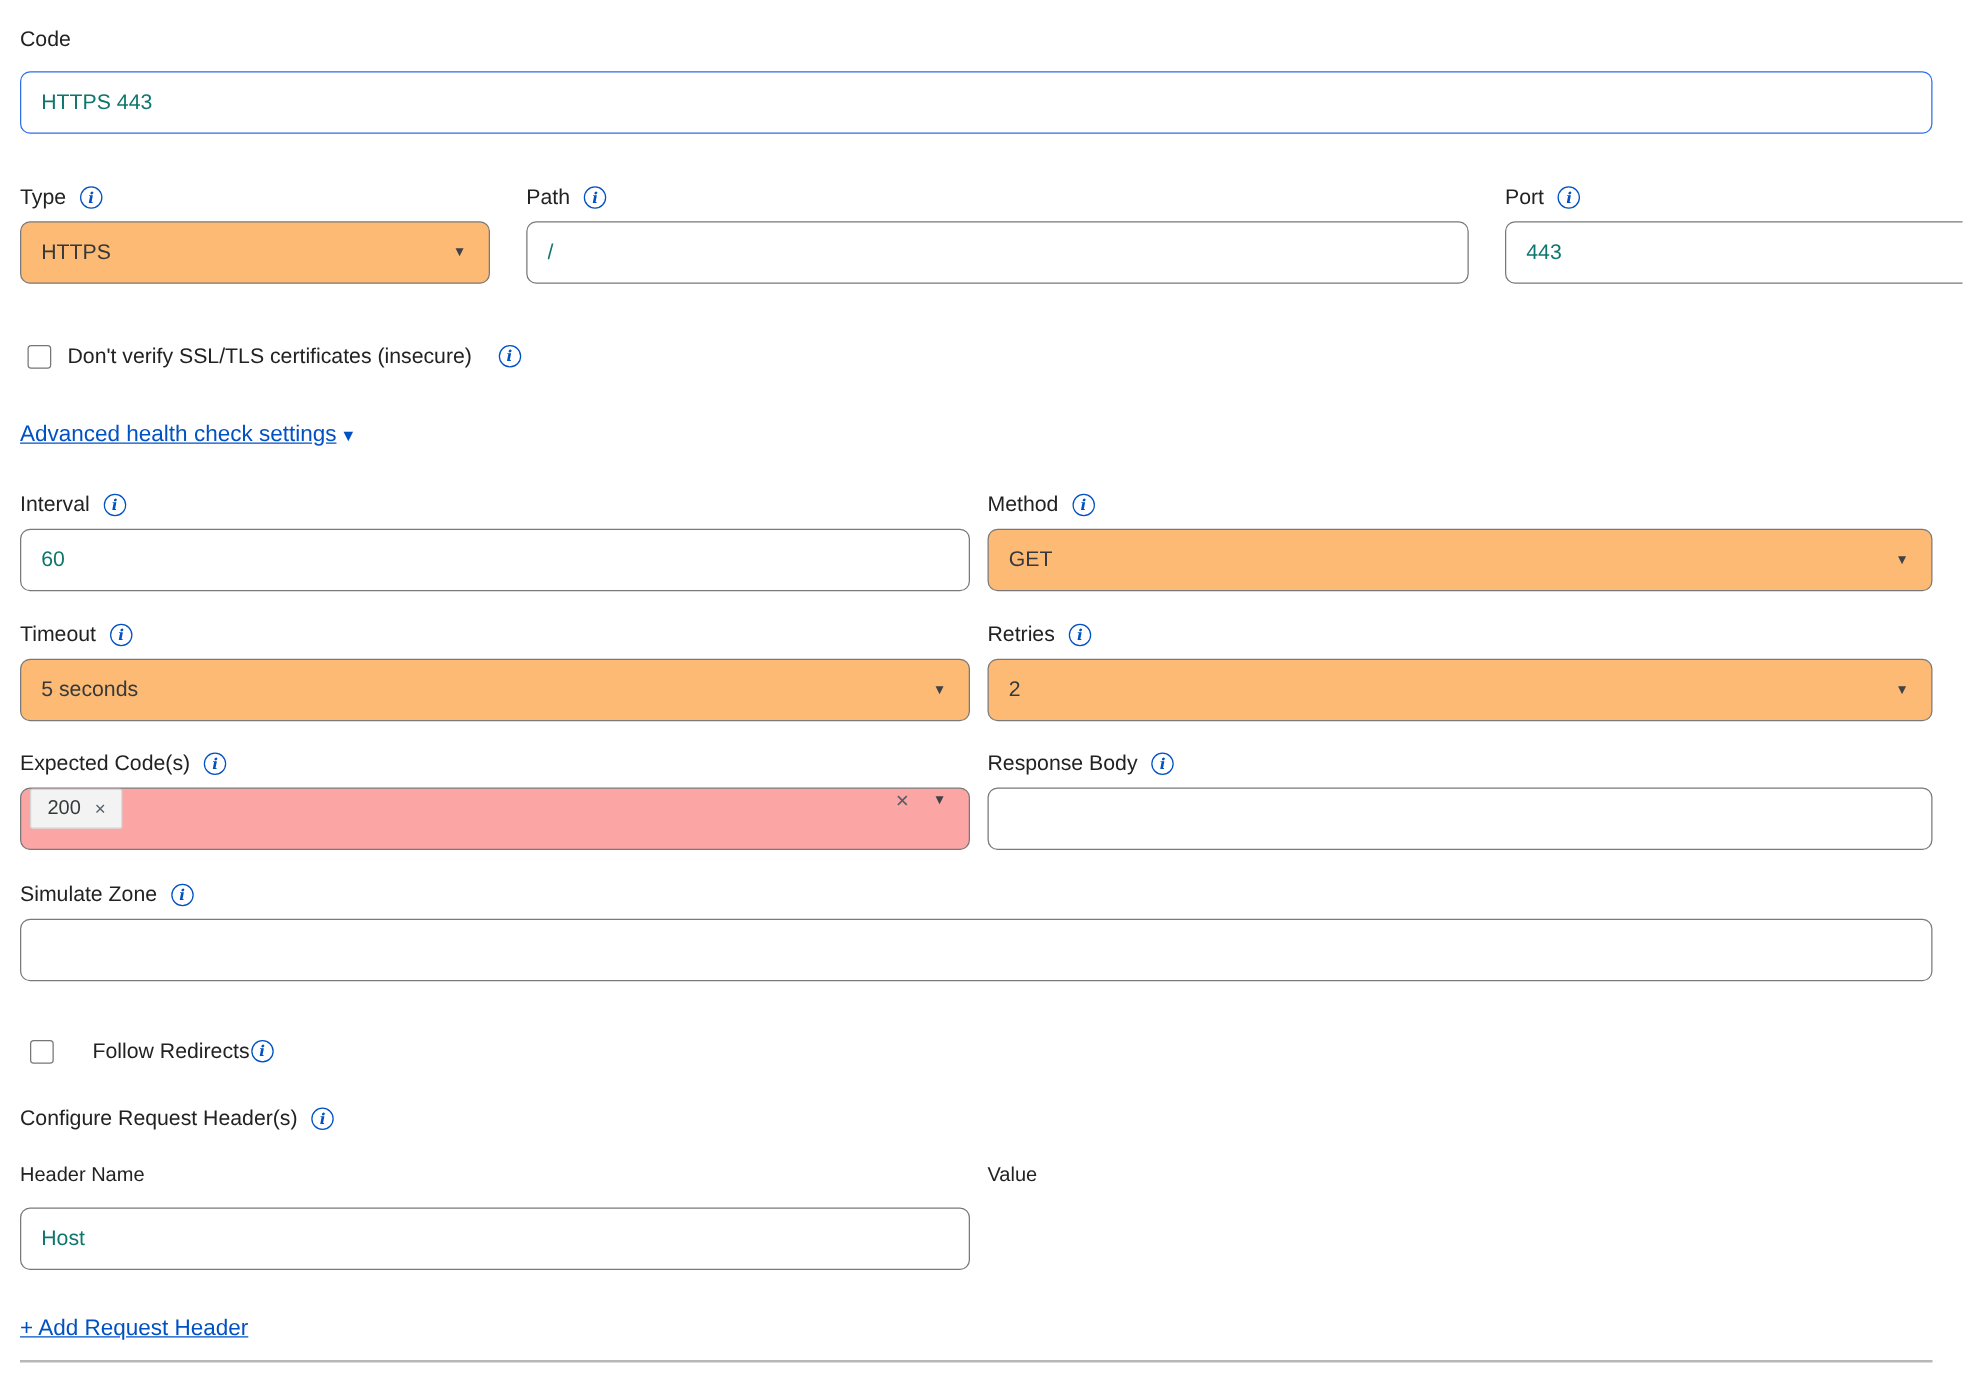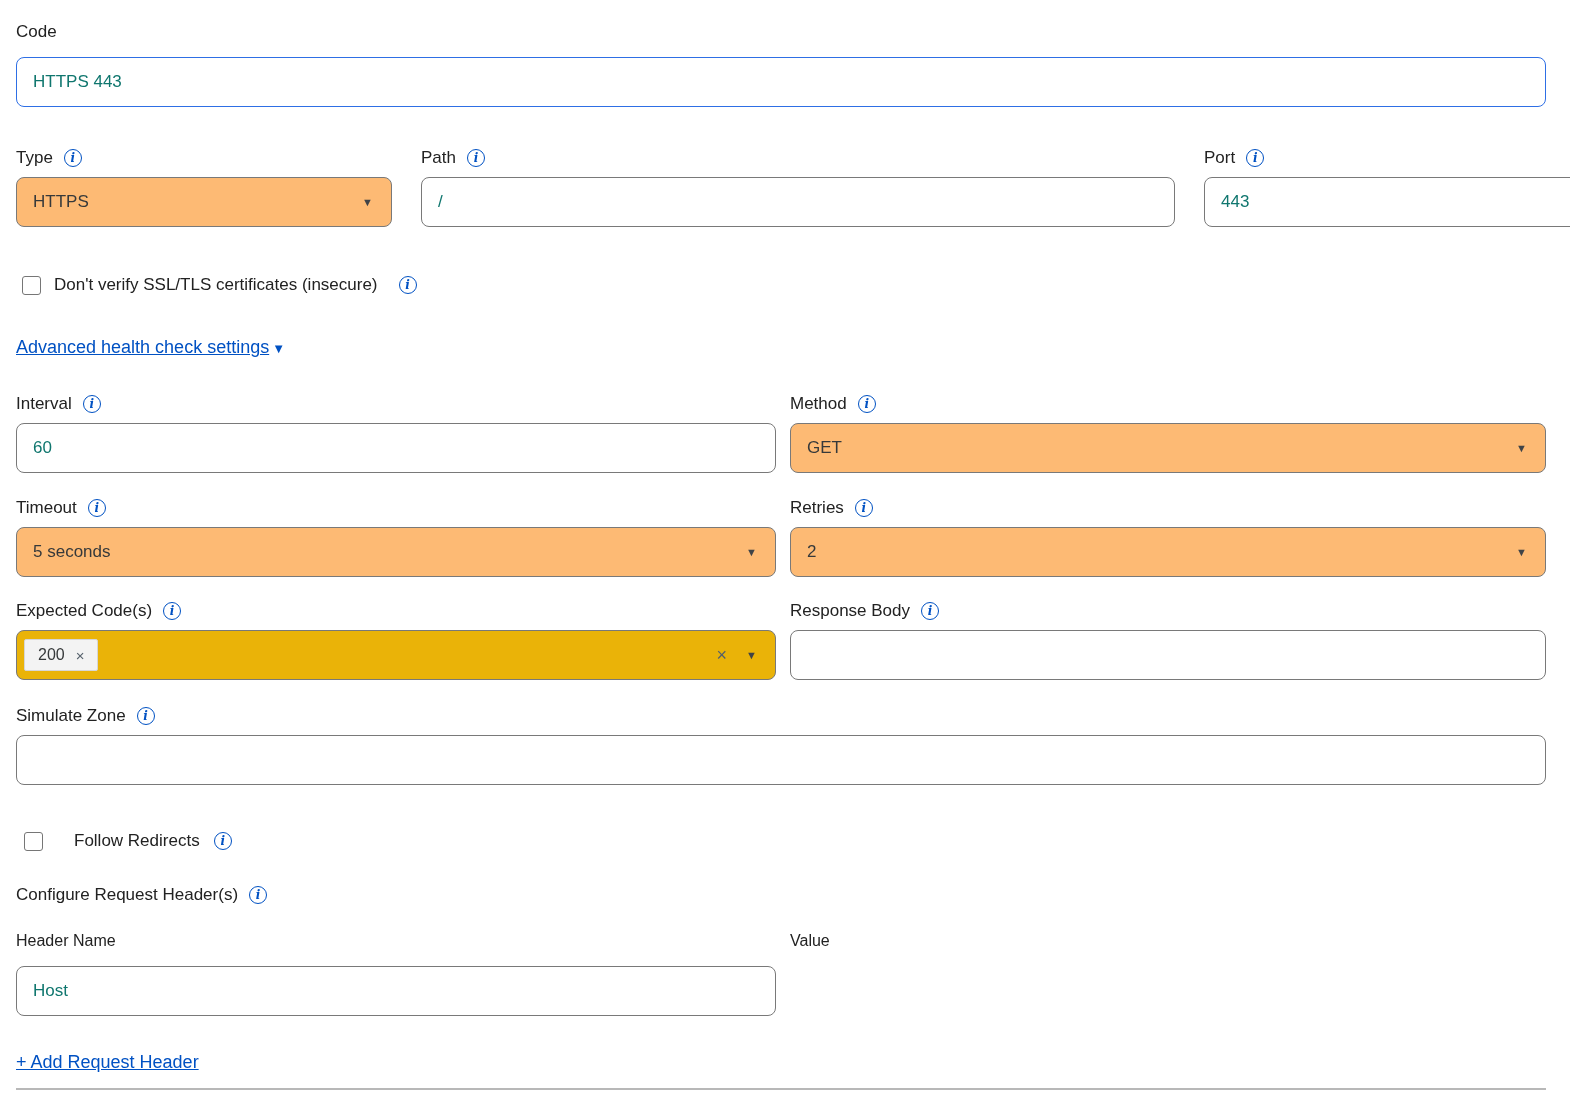--- a/index.html
+++ b/index.html
@@ -75,40 +75,40 @@
   .advanced-caret { color: #0051c3; font-size: 13px; margin-left: 3px; text-decoration: none; display: inline-block; }
 
   .mt-32 { margin-top: 32px; }
   .mt-21 { margin-top: 21px; }
   .mt-20 { margin-top: 20px; }
   .mt-22 { margin-top: 22px; }
 
   .multiselect {
     width: 100%; height: 50px;
     border: 1.4px solid #797979; border-radius: 8px;
-    background: #eab308;
-    display: flex; align-items: center;
+    background: #fca5a5;
+    display: flex; align-items: flex-start;
     padding: 0 18px 0 7px;
   }
   .tag {
     display: inline-flex; align-items: center; gap: 11px;
     background: #f3f3f3; border: 1px solid #d6d6d6; border-radius: 2px;
     padding: 6px 13px; font-size: 16px; color: #36393a;
   }
   .tag-remove { color: #55606b; font-size: 15px; cursor: pointer; line-height: 1; }
   .ms-controls { margin-left: auto; display: flex; align-items: center; gap: 19px; }
   .ms-clear { color: #55606b; font-size: 18px; cursor: pointer; line-height: 1; }
 
   .follow-row {
     display: flex; align-items: center; gap: 31px;
     margin-top: 46px; padding-left: 8px;
     font-size: 17px; color: #222222;
   }
   .follow-row .info-icon { margin-left: -8px; }
-  .follow-row .lbl-with-icon { display: flex; align-items: center; gap: 22px; }
+  .follow-row .lbl-with-icon { display: flex; align-items: center; gap: 9px; }
 
   .configure-label { margin-top: 30px; }
 
   .add-link-row { margin-top: 36px; }
   .add-link { color: #0051c3; font-size: 18px; text-decoration: underline; cursor: pointer; }
 
   .bottom-divider {
     border: none; border-top: 2px solid #b8b8b8;
     margin: 15px 0 0 0; width: 1530px;
   }

